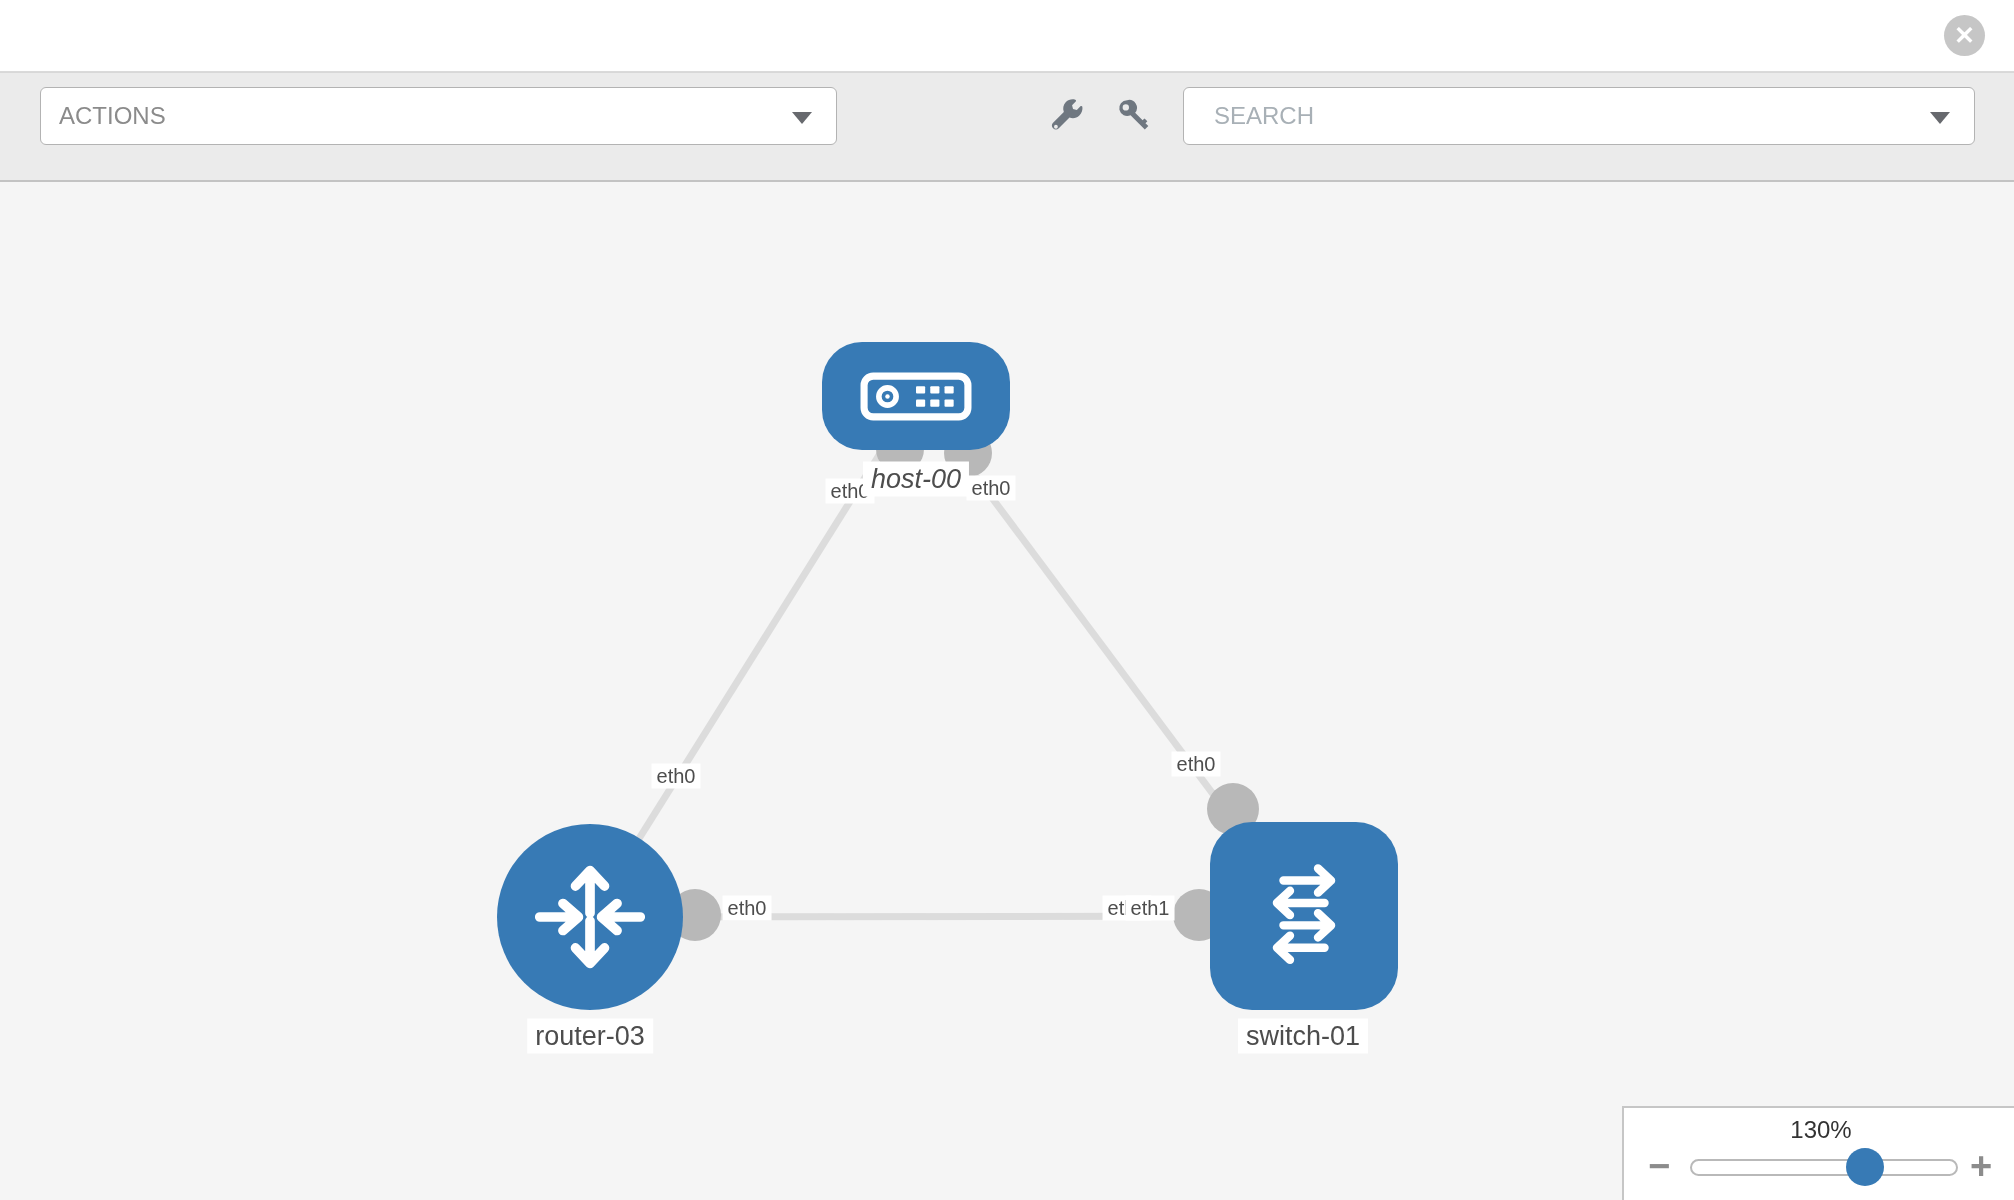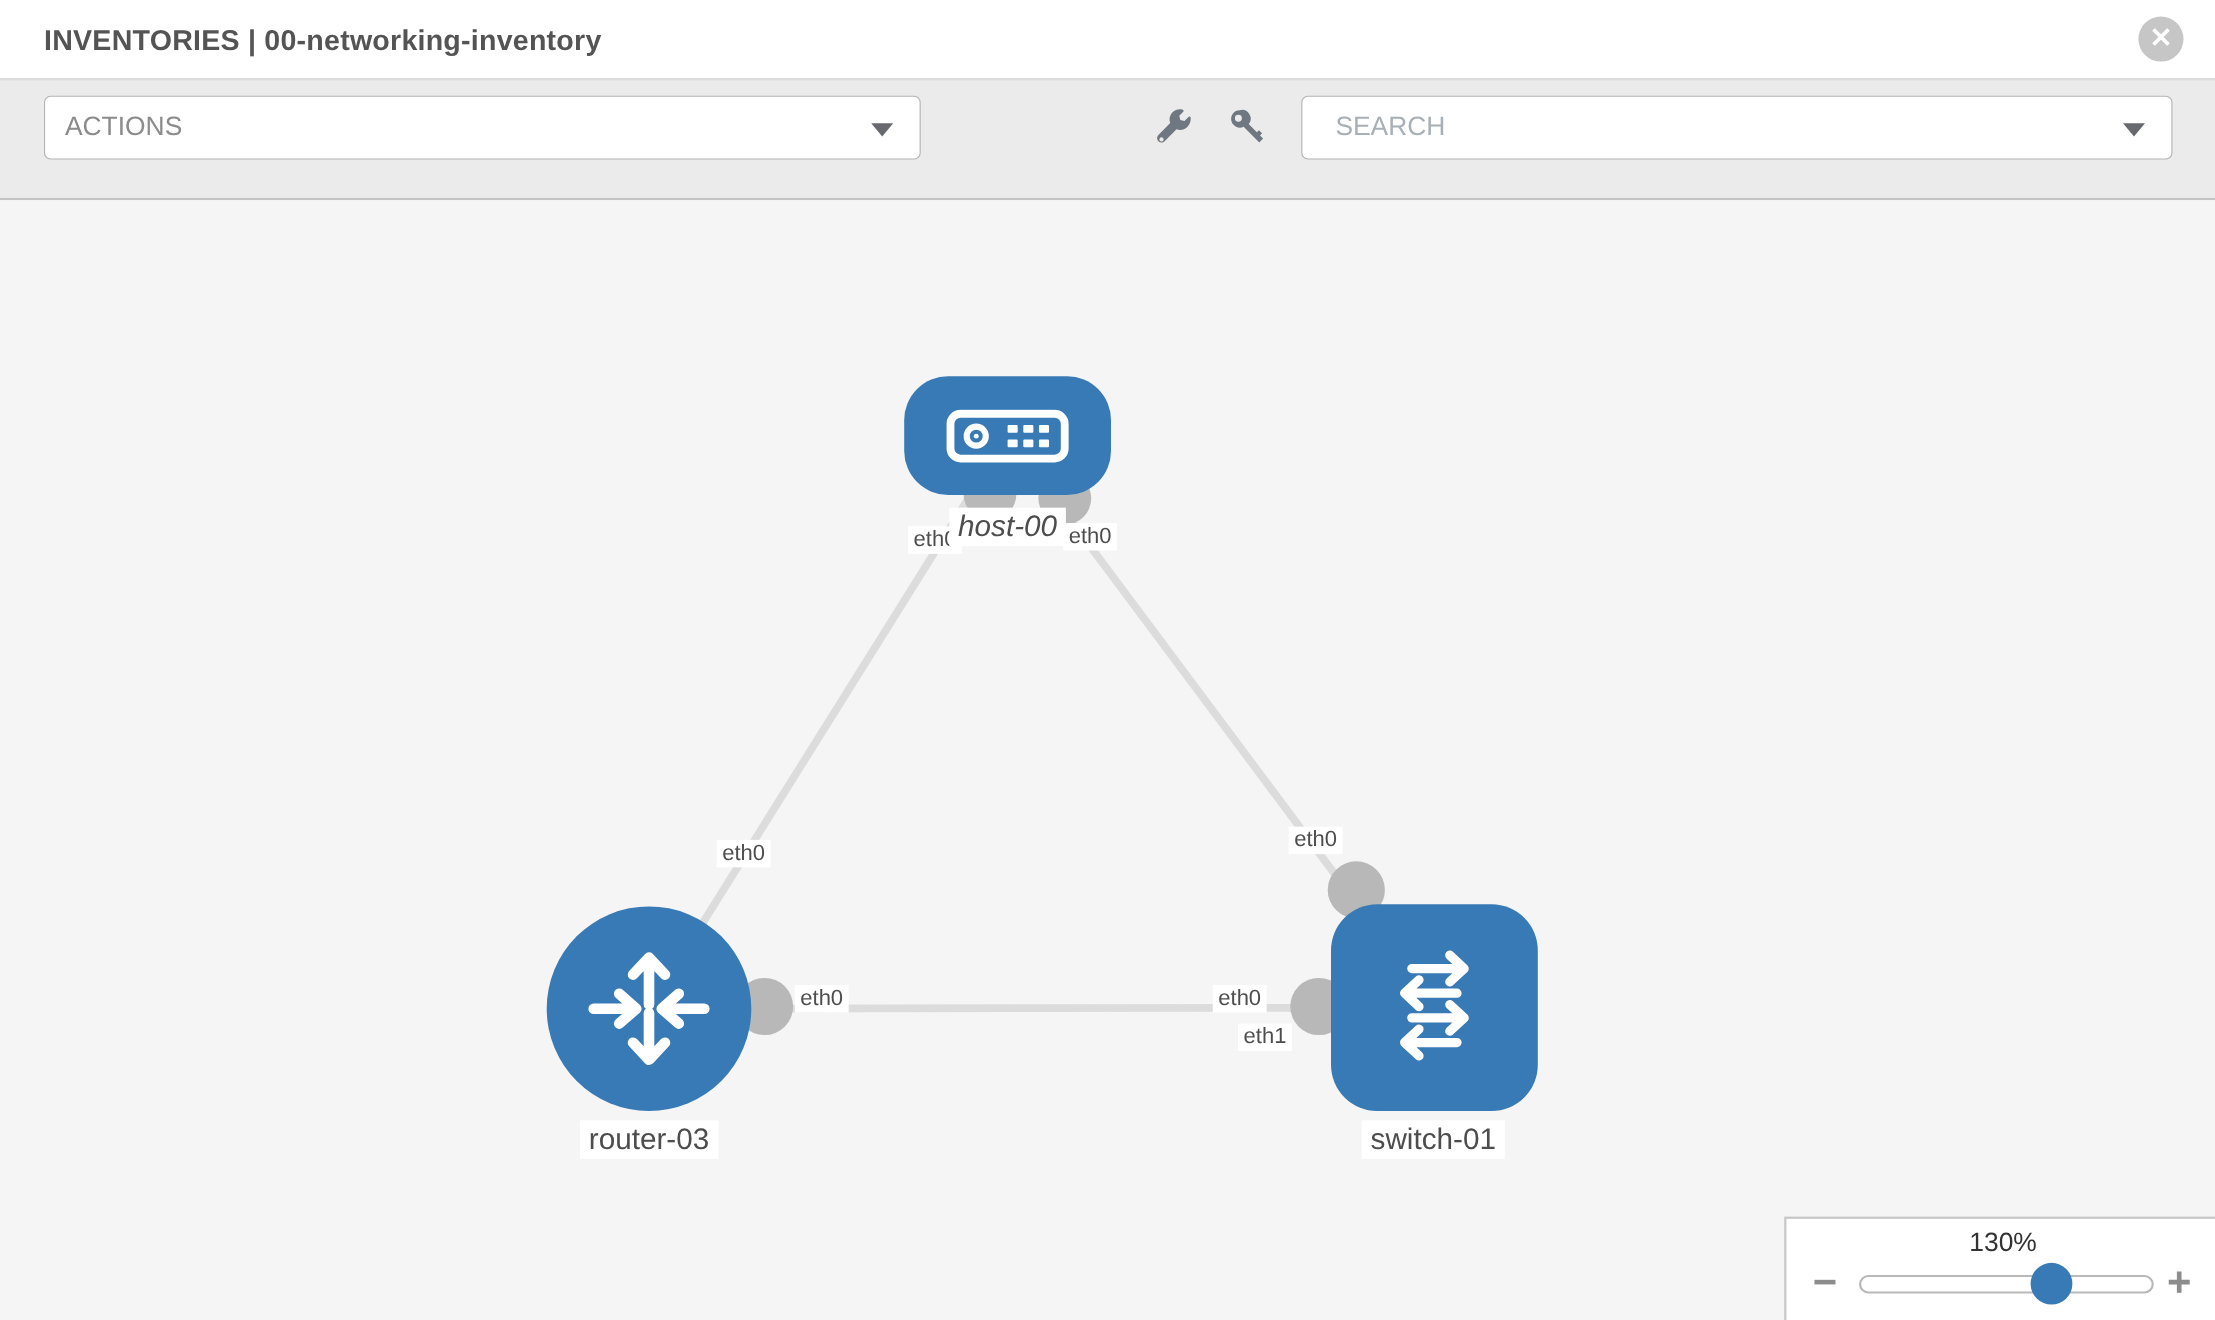--- a/index.html
+++ b/index.html
@@ -41,41 +41,40 @@
     align-items:center; justify-content:center; cursor:pointer; }
   .node-host { left:822px; top:160px; width:188px; height:108px; border-radius:40px; }
   .node-router { left:497px; top:642px; width:186px; height:186px; border-radius:50%; }
   .node-switch { left:1210px; top:640px; width:188px; height:188px; border-radius:42px; }
 
   .chip { position:absolute; transform:translate(-50%,-50%); background:#ffffff;
     color:#4d4d4d; white-space:nowrap; text-align:center; }
   .node-label { font-size:27px; padding:2px 8px; z-index:6; }
   .if-label { font-size:20px; padding:1px 5px; z-index:4; }
   .if-under { z-index:3; }
-  .if-over  { z-index:5;margin-top:35px; }
+  .if-over  { z-index:5; }
 
   
   .zoom-panel { position:absolute; right:-2px; bottom:-2px; width:394px; height:120px;
     background:#ffffff; border:2px solid #c6c6c6; }
   .zoom-level { position:absolute; left:0; top:8px; width:394px; text-align:center;
     font-size:24px; color:#333333; }
   .zoom-minus, .zoom-plus { position:absolute; top:36px; font-size:38px; font-weight:bold;
     color:#8c8c8c; cursor:pointer; line-height:44px; }
   .zoom-minus { left:24px; }
   .zoom-plus { left:346px; }
   .zoom-track { position:absolute; left:66px; top:51px; width:268px; height:17px;
     background:#ffffff; border:2px solid #b9b9b9; border-radius:10px; cursor:pointer; }
   .zoom-handle { position:absolute; left:222px; top:40px; width:38px; height:38px;
     border-radius:50%; background:#377ab5; cursor:grab; }
 </style>
 </head>
 <body>
 
 <div class="header">
-  <div class="header-title">INVENTORIES | 00-networking-inventory</div>
   <div class="close-btn">✕</div>
 </div>
 
 <div class="toolbar">
   <div class="select-box actions-select">
     <span class="select-text">ACTIONS</span>
     <span class="caret"></span>
   </div>
 
   <svg class="tool-icon wrench-icon" viewBox="0 0 24 24">

